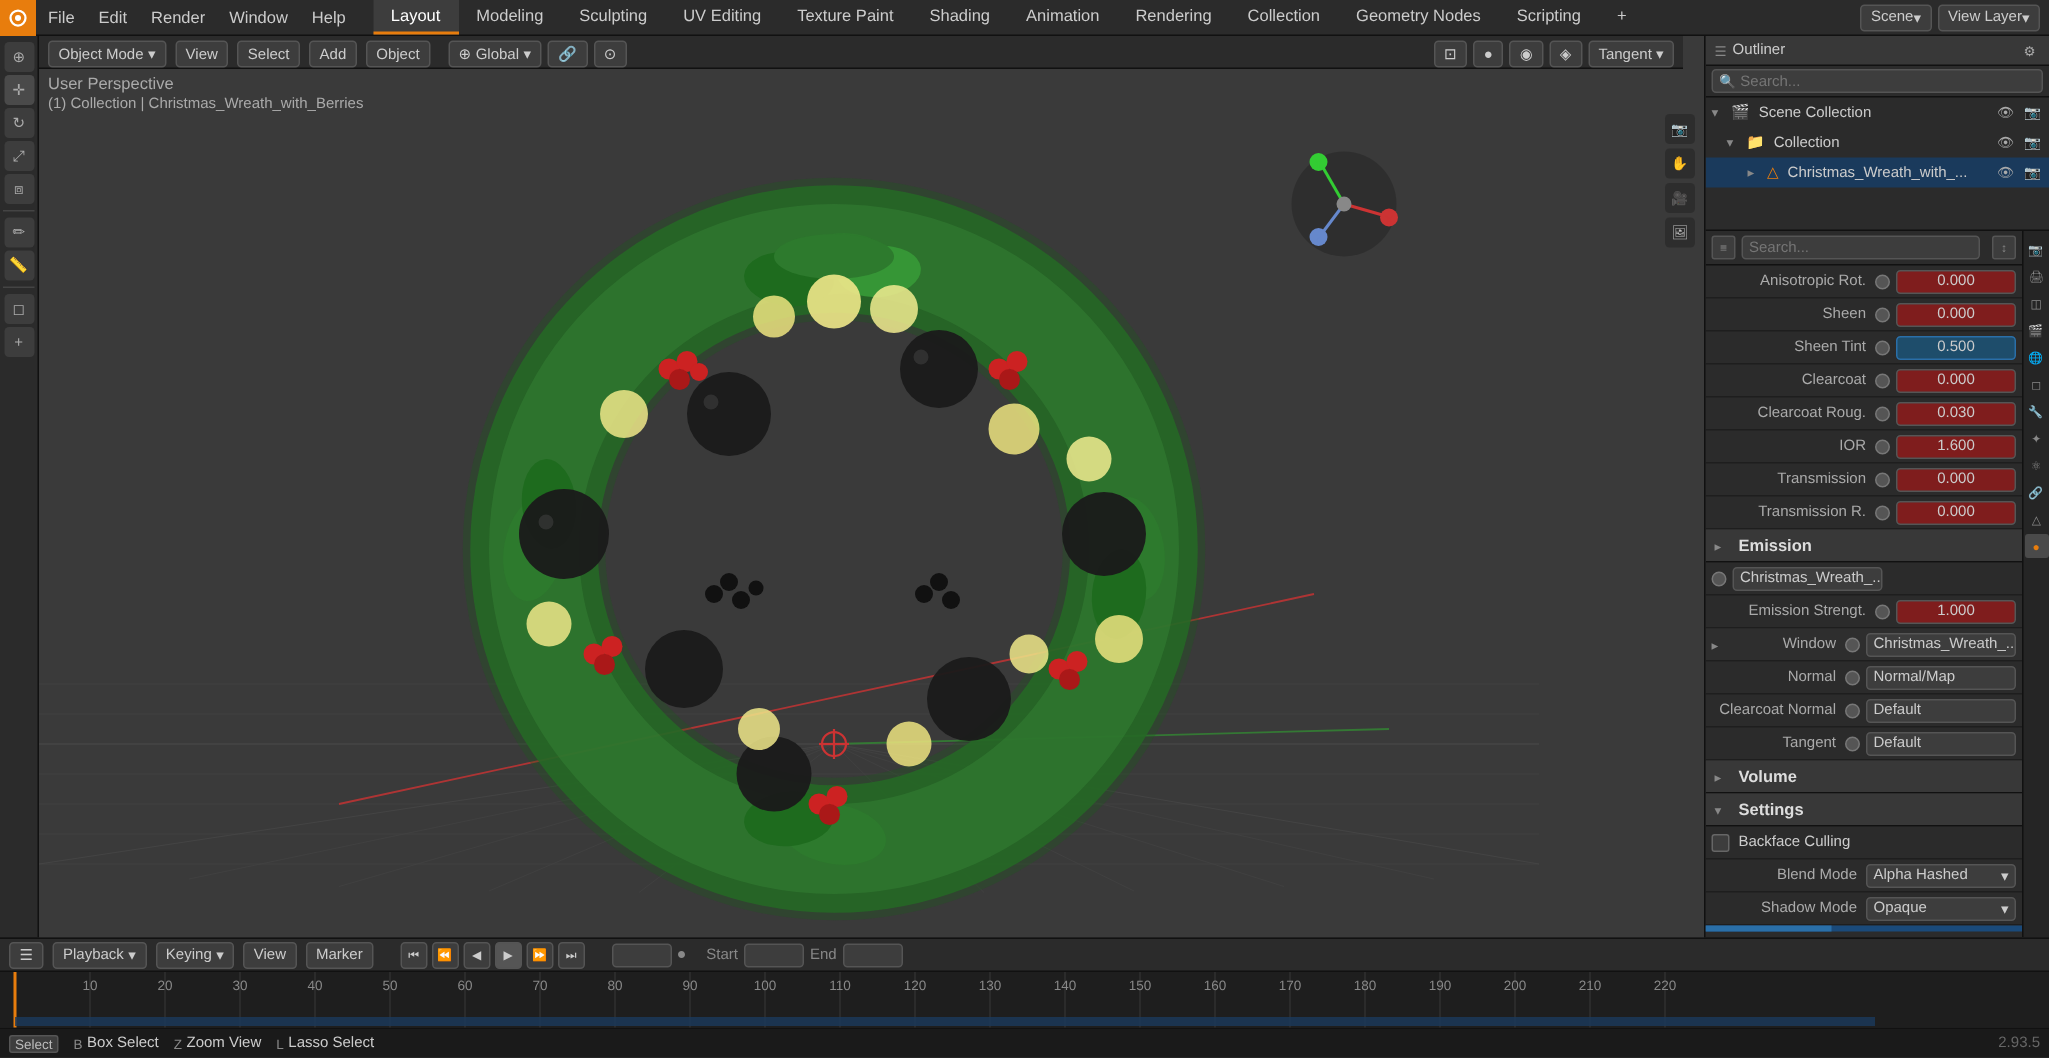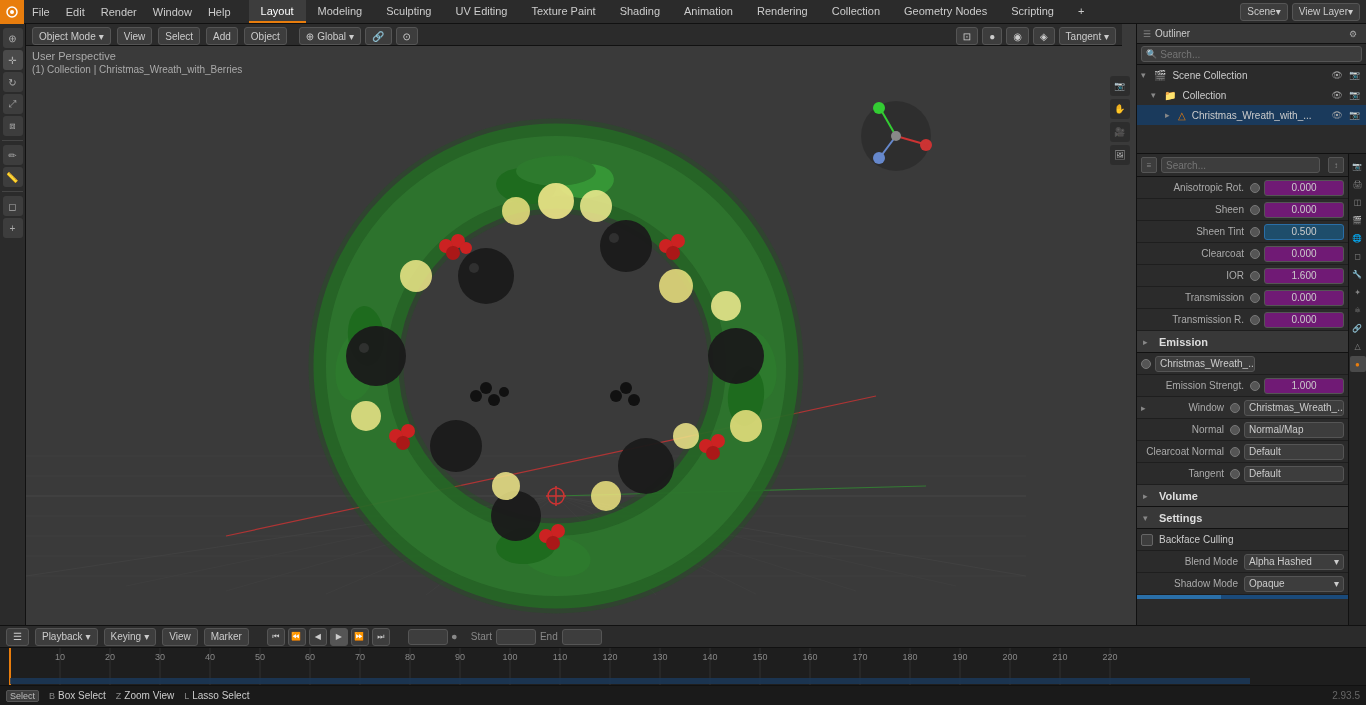--- a/index.html
+++ b/index.html
@@ -279,21 +279,21 @@
       height: 10px;
       border-radius: 50%;
       background: #555;
       border: 1px solid #777;
       flex-shrink: 0;
       margin-right: 4px;
       cursor: pointer;
     }
     .prop-value {
       width: 80px;
-      background: #701a75;
+      background: #7f1d1d;
       border: 1px solid #555;
       border-radius: 3px;
       color: #ccc;
       font-size: 10px;
       padding: 1px 4px;
       text-align: center;
       cursor: pointer;
       height: 16px;
       display: flex;
       align-items: center;
@@ -834,20 +834,25 @@
     </div>
             <div class="prop-row">
       <span class="prop-label">Sheen Tint</span>
       <span class="prop-dot"></span>
       <span class="prop-value highlighted">0.500</span>
     </div>
             <div class="prop-row">
       <span class="prop-label">Clearcoat</span>
       <span class="prop-dot"></span>
       <span class="prop-value ">0.000</span>
+    </div>
+            <div class="prop-row">
+      <span class="prop-label">Clearcoat Roug.</span>
+      <span class="prop-dot"></span>
+      <span class="prop-value ">0.030</span>
     </div>
             <div class="prop-row">
       <span class="prop-label">IOR</span>
       <span class="prop-dot"></span>
       <span class="prop-value ">1.600</span>
     </div>
             <div class="prop-row">
       <span class="prop-label">Transmission</span>
       <span class="prop-dot"></span>
       <span class="prop-value ">0.000</span>

